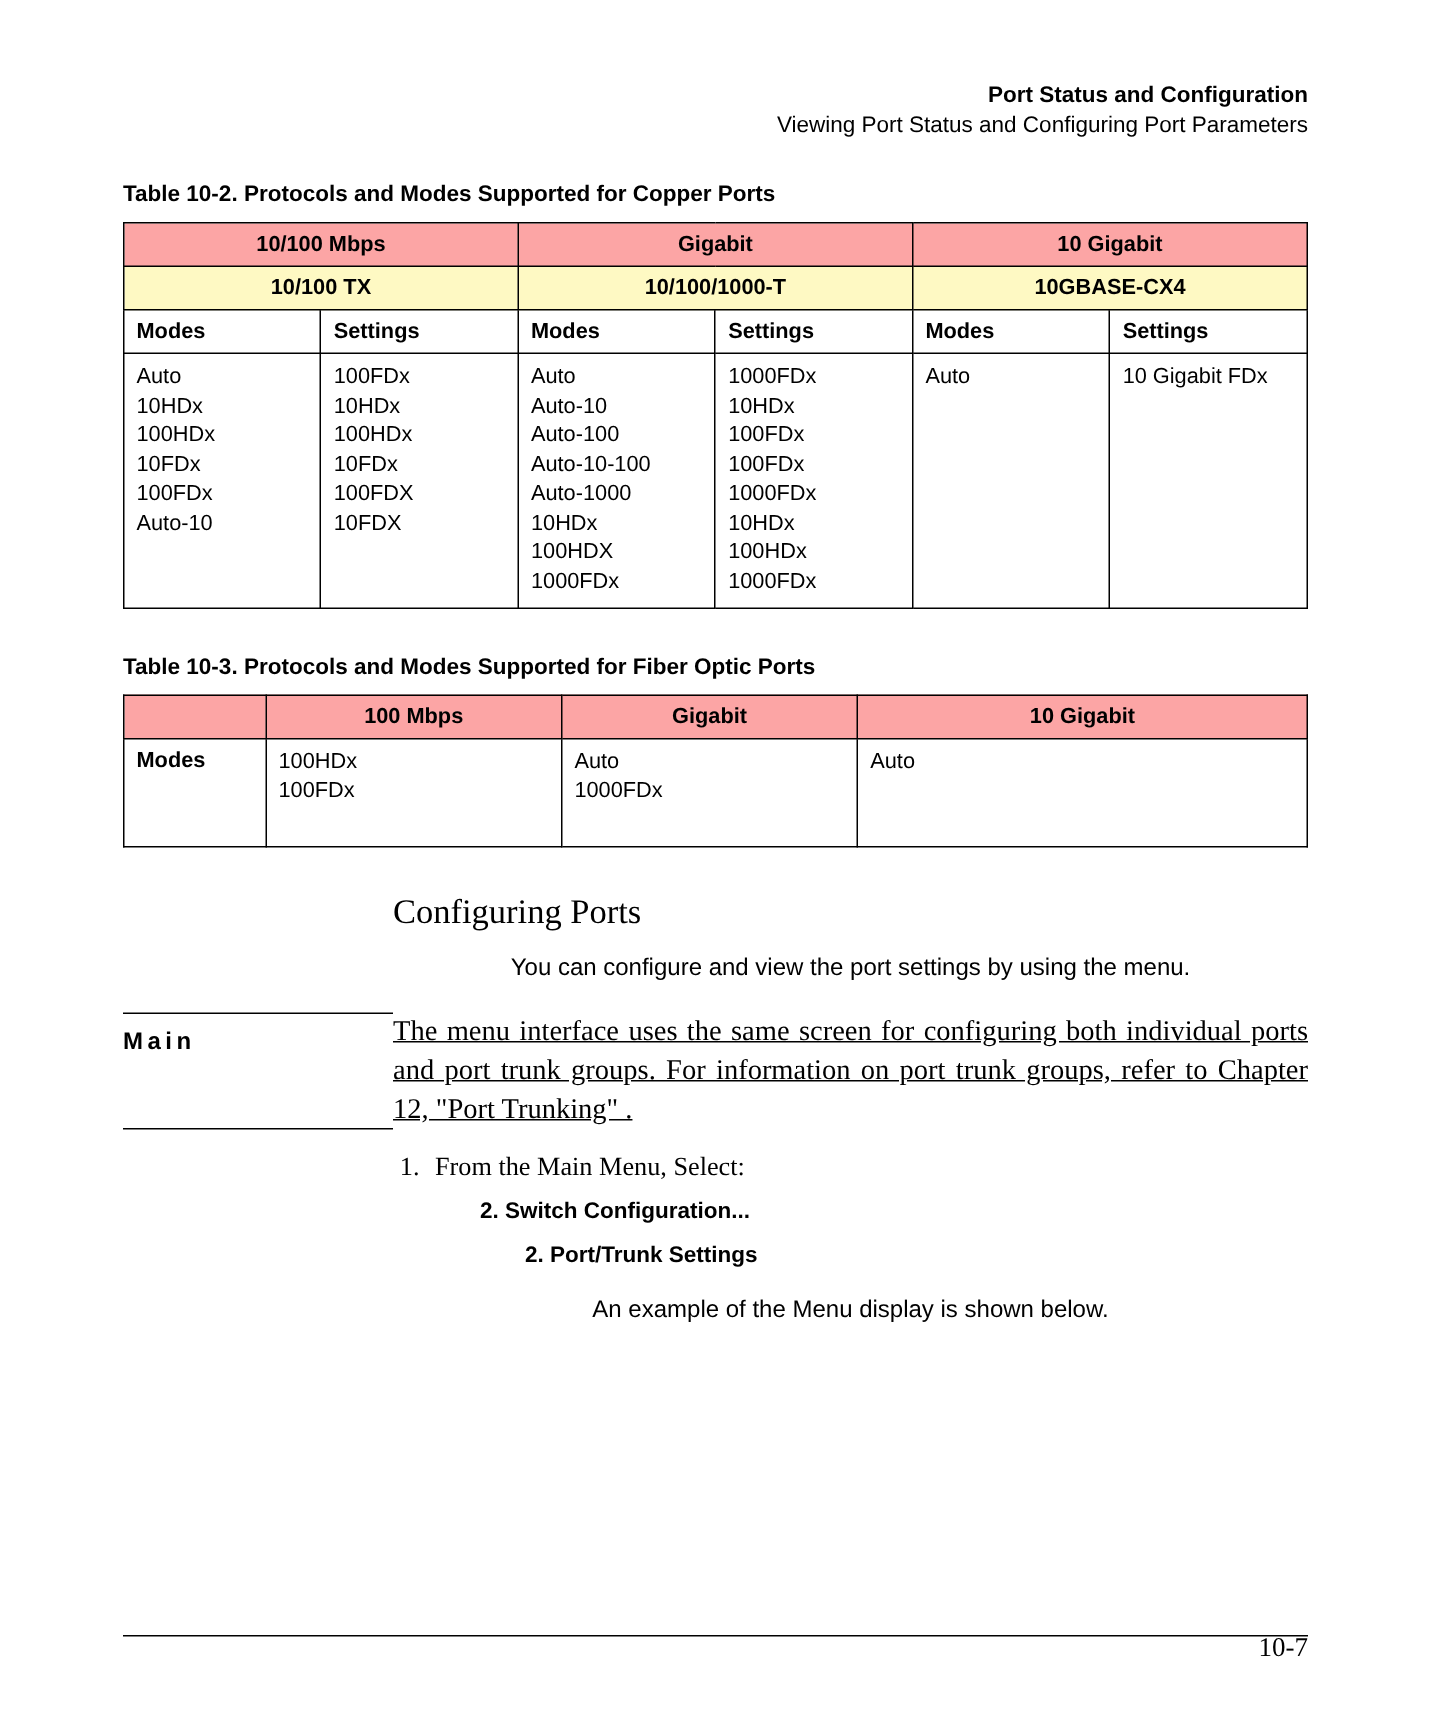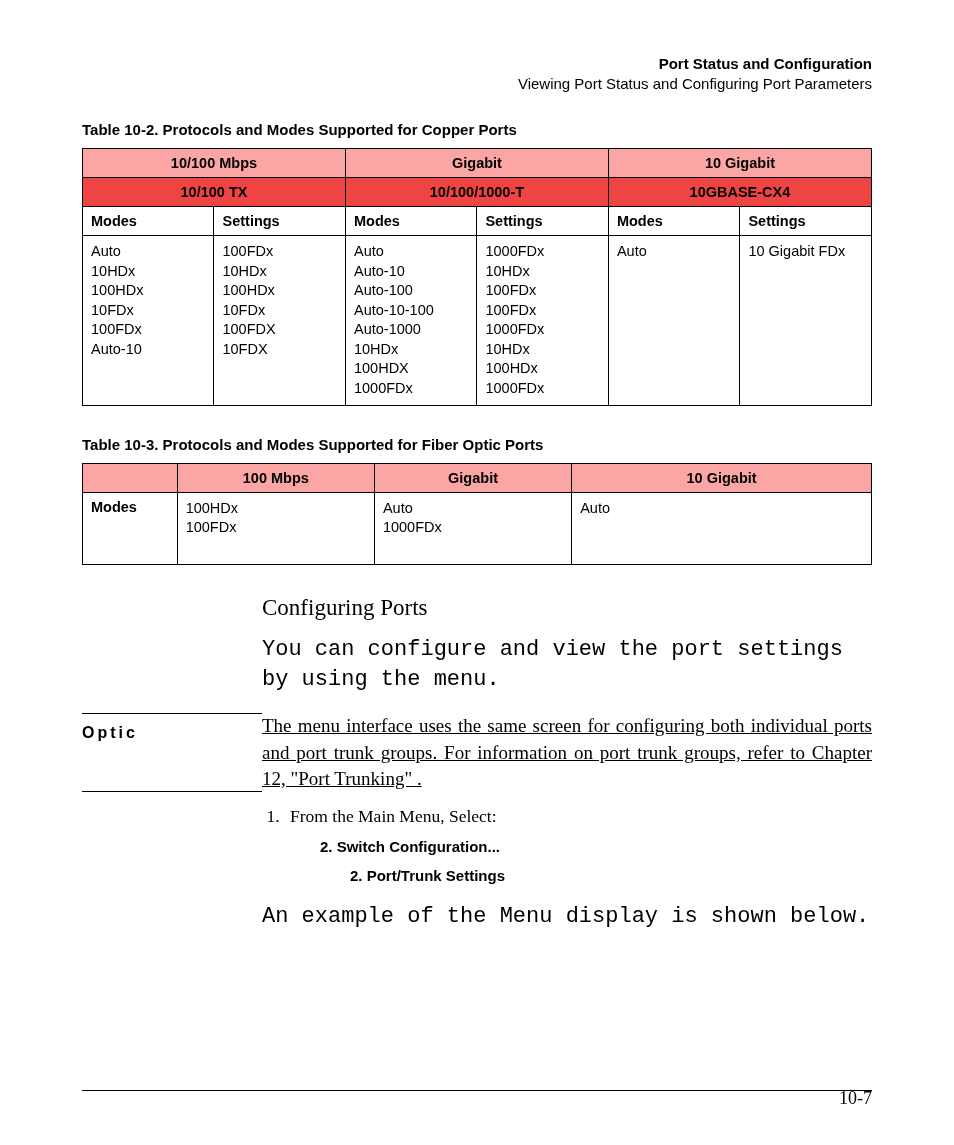--- a/index.html
+++ b/index.html
@@ -55,23 +55,24 @@
   }
   .multiline { line-height: 1.35; white-space: pre-line; }
   .section-title {
     font-family: "Times New Roman", serif;
     font-size: 23px;
     margin: 10px 0 14px 180px;
     font-weight: normal;
   }
   .body-indent {
     margin-left: 180px;
-    font-family: Liberation Mono, monospace;
-    font-size: 22px;
+    font-family: Liberation Sans, sans-serif;
+    font-size: 16px;
     line-height: 1.38;
+    text-align: center;
   }
   .note-row {
     display: flex;
     align-items: flex-start;
     margin-top: 18px;
   }
   .note-label-wrap {
     width: 180px;
     flex: 0 0 180px;
   }
@@ -115,21 +116,21 @@
     border-top: 1px solid #000;
   }
   .page-num {
     position: absolute;
     right: 82px;
     bottom: 52px;
     font-family: "Times New Roman", serif;
     font-size: 18px;
   }
   .t1 col.c { width: 16.66%; }
-  thead tr.subhead th { background:#ef4444; font-weight:bold; text-align:center;}
+  thead tr.subhead th { background:#fef9c3; font-weight:bold; text-align:center;}
   thead tr.subhead2 th { background:#fff; font-weight:bold; text-align:left;}
 </style>
 </head>
 <body>
 
 <div class="page">
 
   <div class="header-block">
     <div class="hdr-bold">Port Status and Configuration</div>
     <div>Viewing Port Status and Configuring Port Parameters</div>
@@ -231,21 +232,21 @@
     </tbody>
   </table>
 
   <div class="section-title">Configuring Ports</div>
 
   <div class="body-indent">You can configure and view the port settings by using the menu.</div>
 
   <div class="note-row">
     <div class="note-label-wrap">
       <div class="note-rule-top"></div>
-      <span class="note-label">Optic</span>
+      <span class="note-label">Main</span>
       <div class="note-rule-bottom"></div>
     </div>
     <div class="note-body">The menu interface uses the same screen for configuring both individual ports and port trunk groups. For information on port trunk groups, refer to Chapter 12, "Port Trunking" .</div>
   </div>
 
   <ol class="steps">
     <li>
       <span>From the Main Menu, Select:</span>
       <div class="menu-path" style="margin-top:6px">
         <span class="lvl1">2. Switch Configuration...</span>

